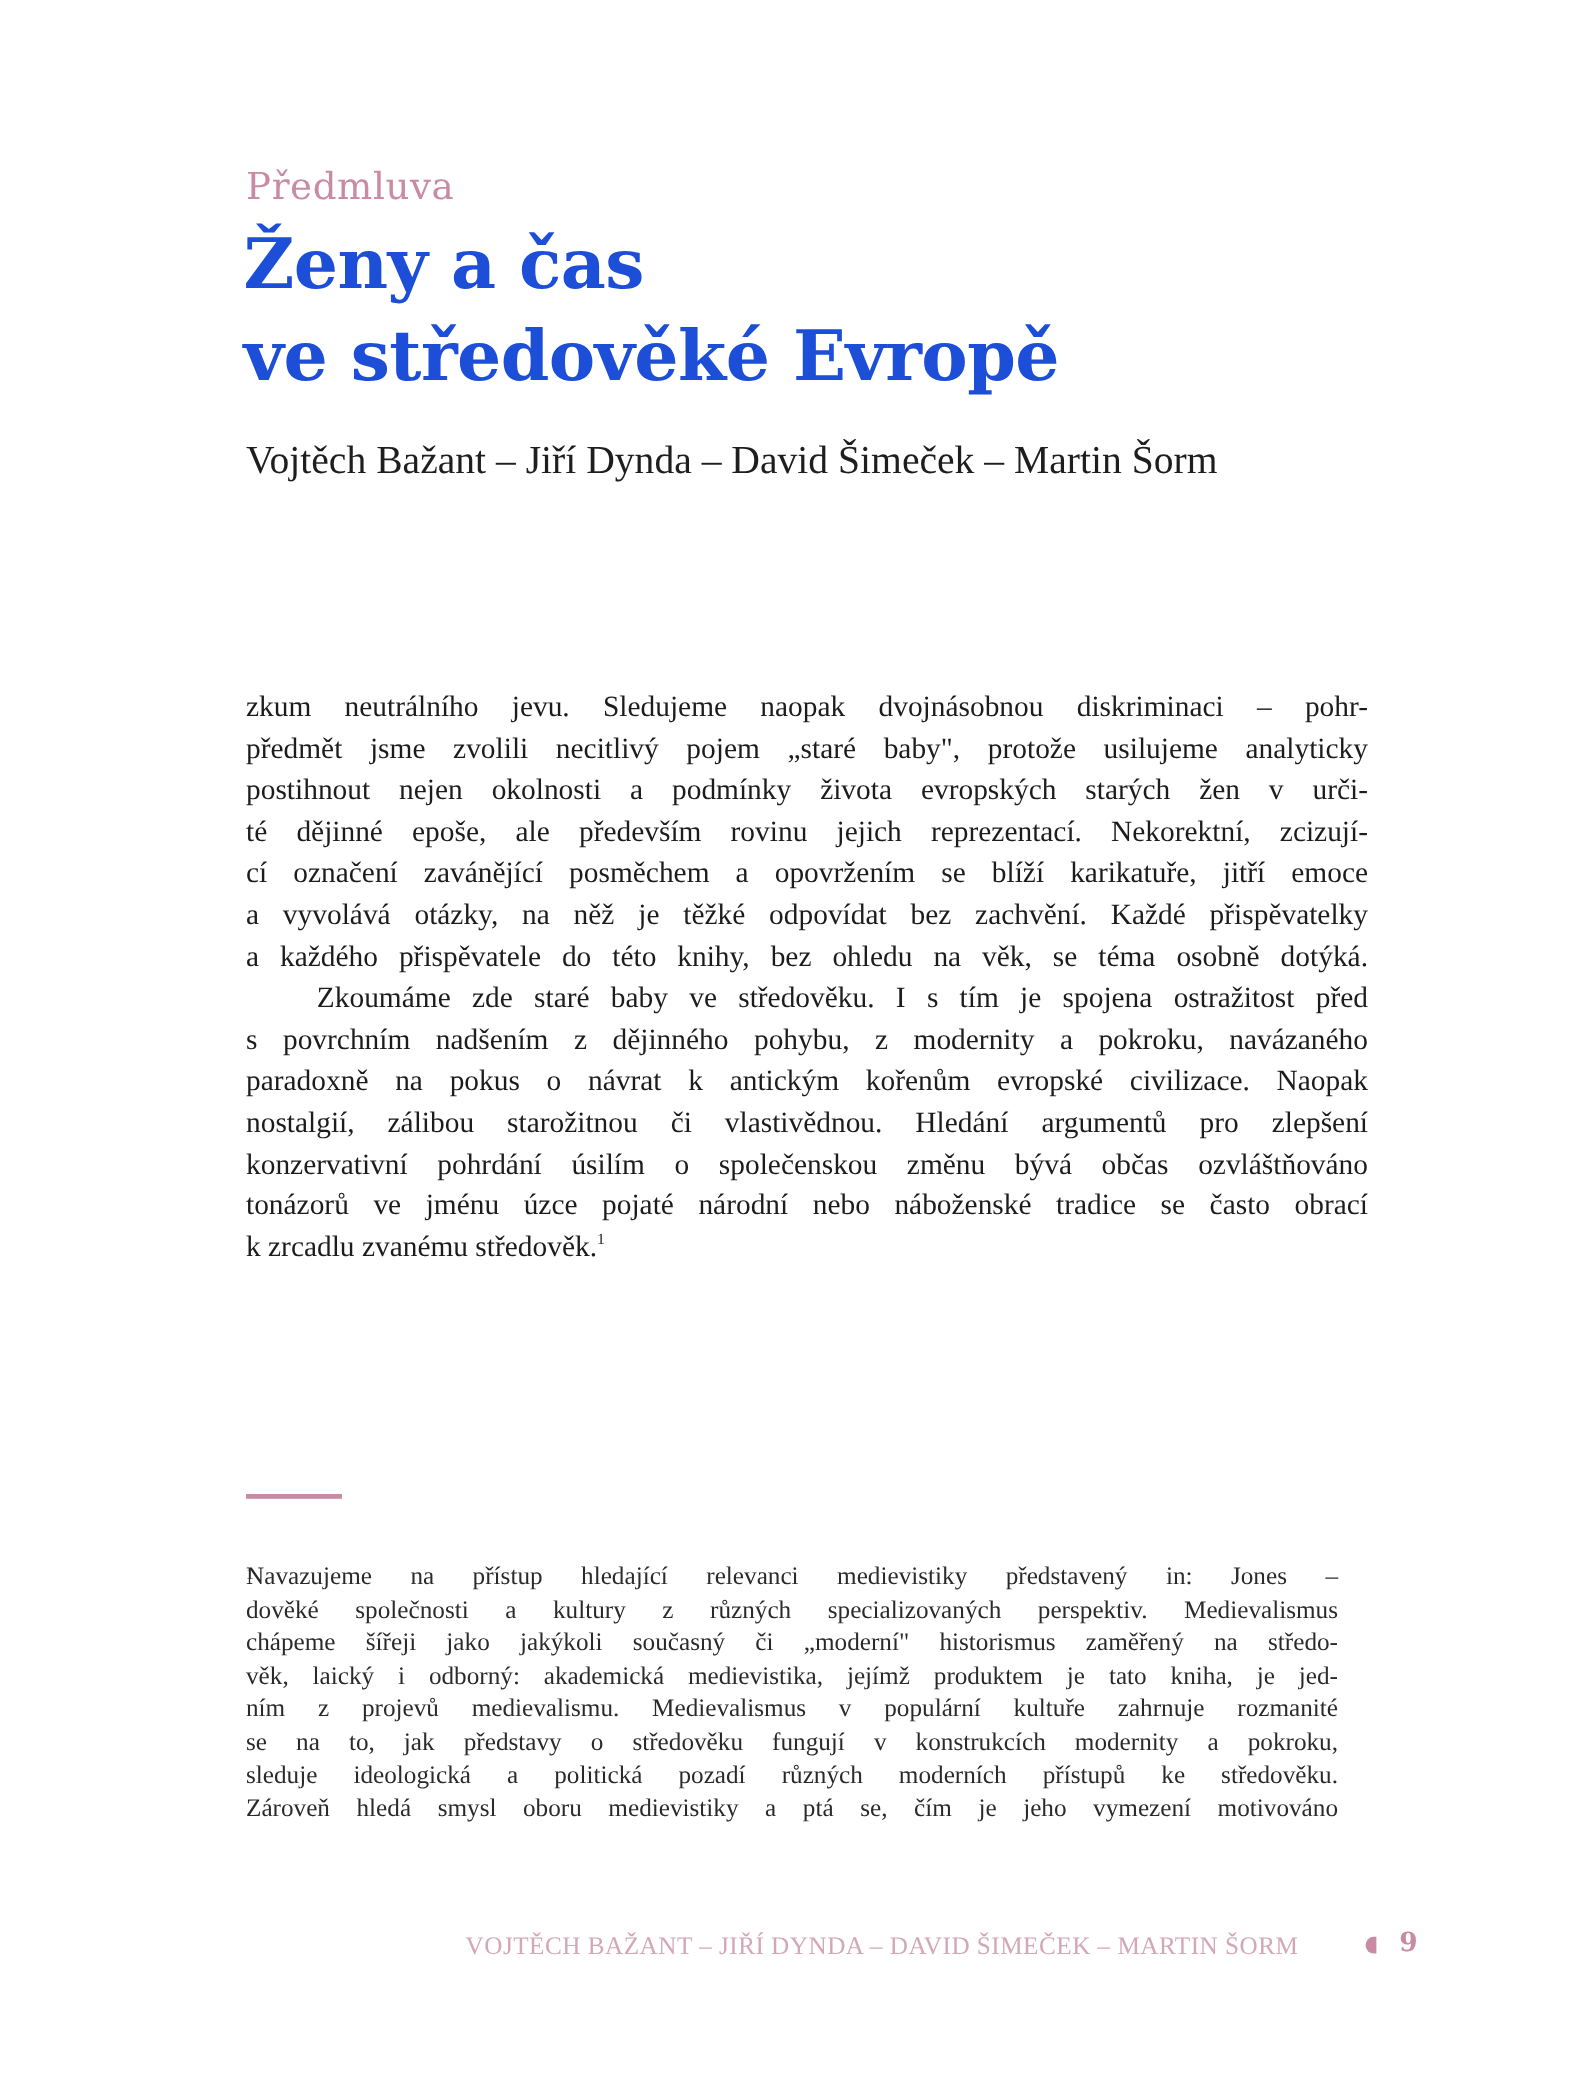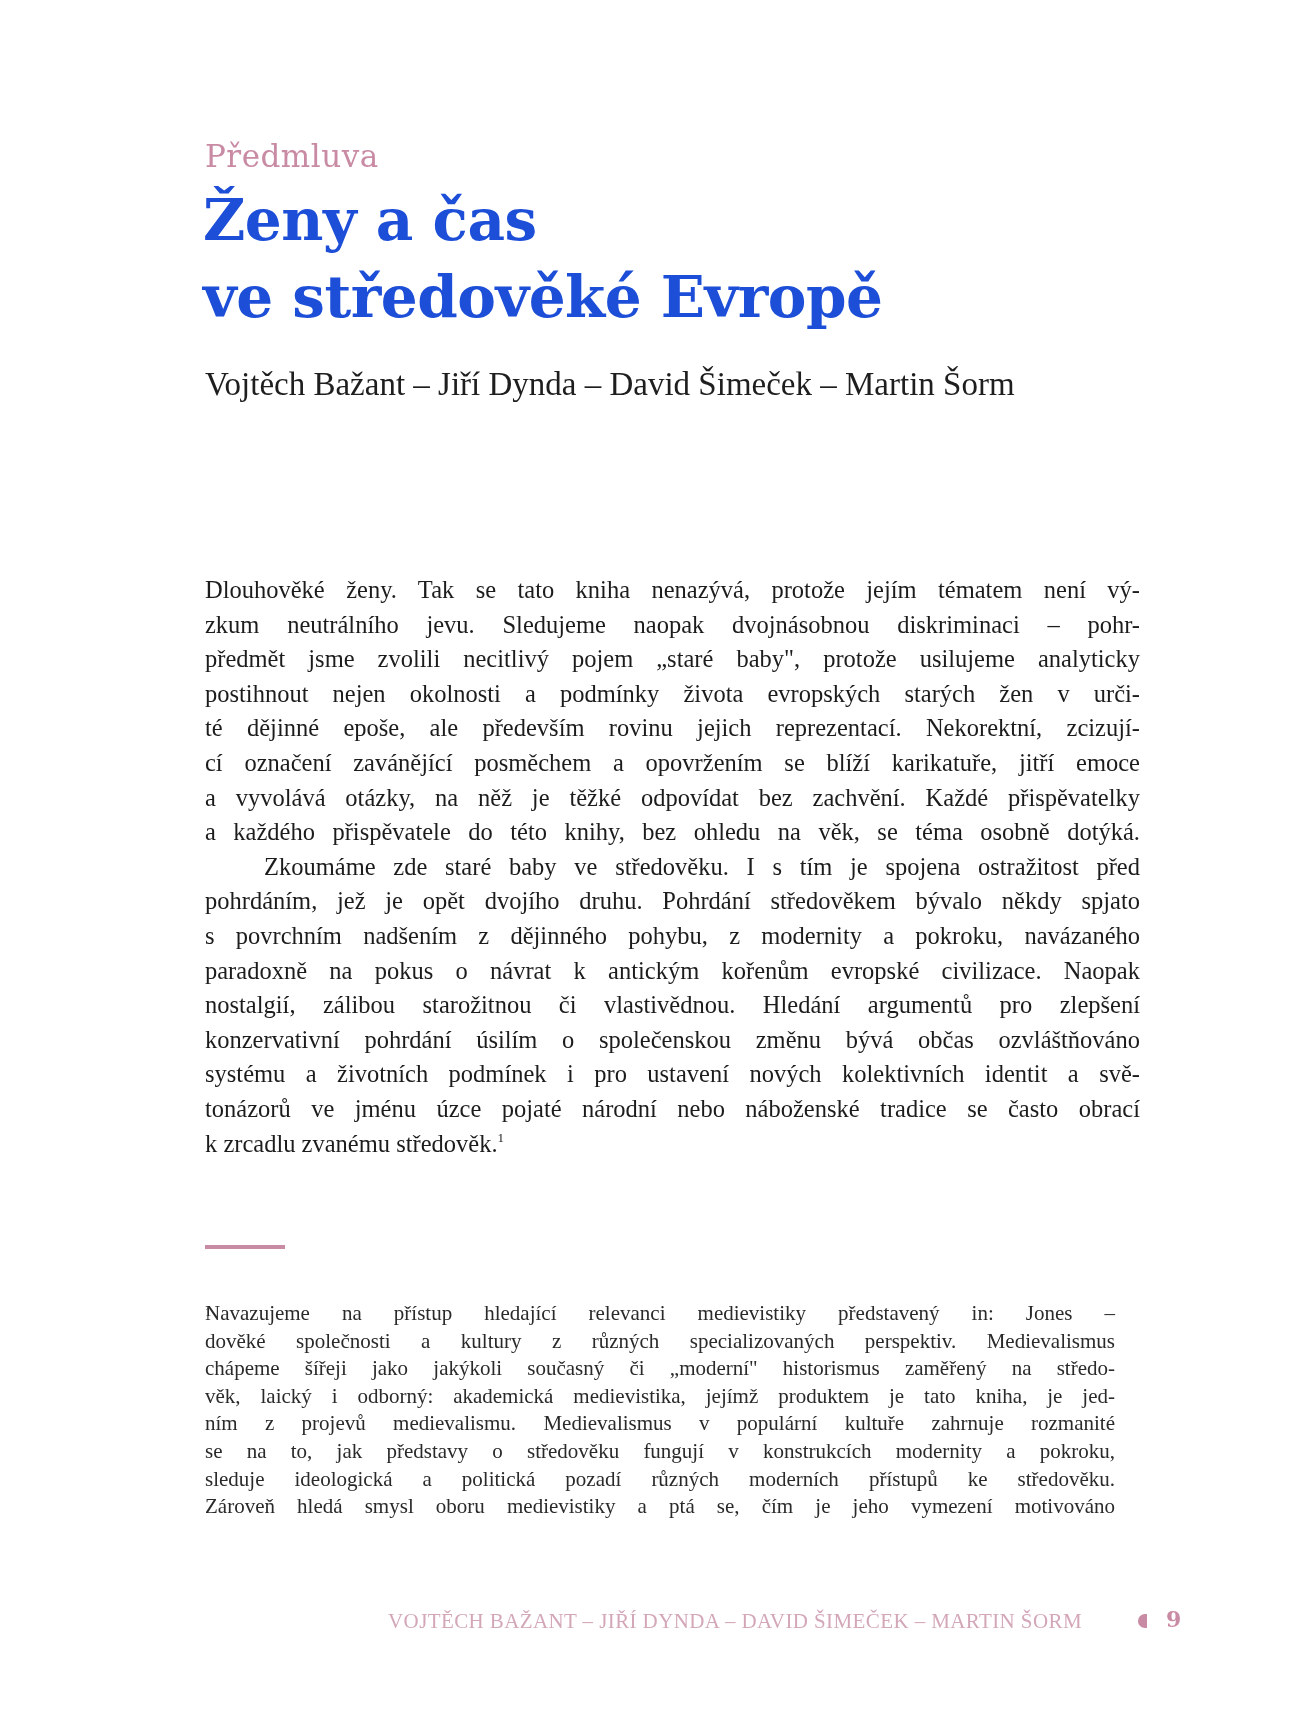--- a/index.html
+++ b/index.html
@@ -66,37 +66,34 @@
 
   <h1 class="title">
     <span>Ženy a čas</span>
     <span>ve středověké Evropě</span>
   </h1>
 
   <div class="authors">Vojtěch Bažant – Jiří Dynda – David Šimeček – Martin Šorm</div>
 
   <div class="body">
     <p>
-      <span class="line">Dlouhověké ženy. Tak se tato kniha nenazývá, protože jejím tématem není vý-</span>
       <span class="line">zkum neutrálního jevu. Sledujeme naopak dvojnásobnou diskriminaci – pohr-</span>
       <span class="line">předmět jsme zvolili necitlivý pojem „staré baby", protože usilujeme analyticky</span>
       <span class="line">postihnout nejen okolnosti a podmínky života evropských starých žen v urči-</span>
       <span class="line">té dějinné epoše, ale především rovinu jejich reprezentací. Nekorektní, zcizují-</span>
       <span class="line">cí označení zavánějící posměchem a opovržením se blíží karikatuře, jitří emoce</span>
       <span class="line">a vyvolává otázky, na něž je těžké odpovídat bez zachvění. Každé přispěvatelky</span>
       <span class="line">a každého přispěvatele do této knihy, bez ohledu na věk, se téma osobně dotýká.</span>
     </p>
     <p>
       <span class="line" style="padding-left:59px">Zkoumáme zde staré baby ve středověku. I s tím je spojena ostražitost před</span>
-      <span class="line">pohrdáním, jež je opět dvojího druhu. Pohrdání středověkem bývalo někdy spjato</span>
       <span class="line">s povrchním nadšením z dějinného pohybu, z modernity a pokroku, navázaného</span>
       <span class="line">paradoxně na pokus o návrat k antickým kořenům evropské civilizace. Naopak</span>
       <span class="line">nostalgií, zálibou starožitnou či vlastivědnou. Hledání argumentů pro zlepšení</span>
       <span class="line">konzervativní pohrdání úsilím o společenskou změnu bývá občas ozvláštňováno</span>
-      <span class="line">systému a životních podmínek i pro ustavení nových kolektivních identit a svě-</span>
       <span class="line">tonázorů ve jménu úzce pojaté národní nebo náboženské tradice se často obrací</span>
       <span class="line last"><span>k zrcadlu zvanému středověk.</span><sup>1</sup></span>
     </p>
   </div>
 
   <div class="rule"></div>
 
   <div class="footnote">
     <span class="fn-mark">1</span>
     <div class="fn-text">

